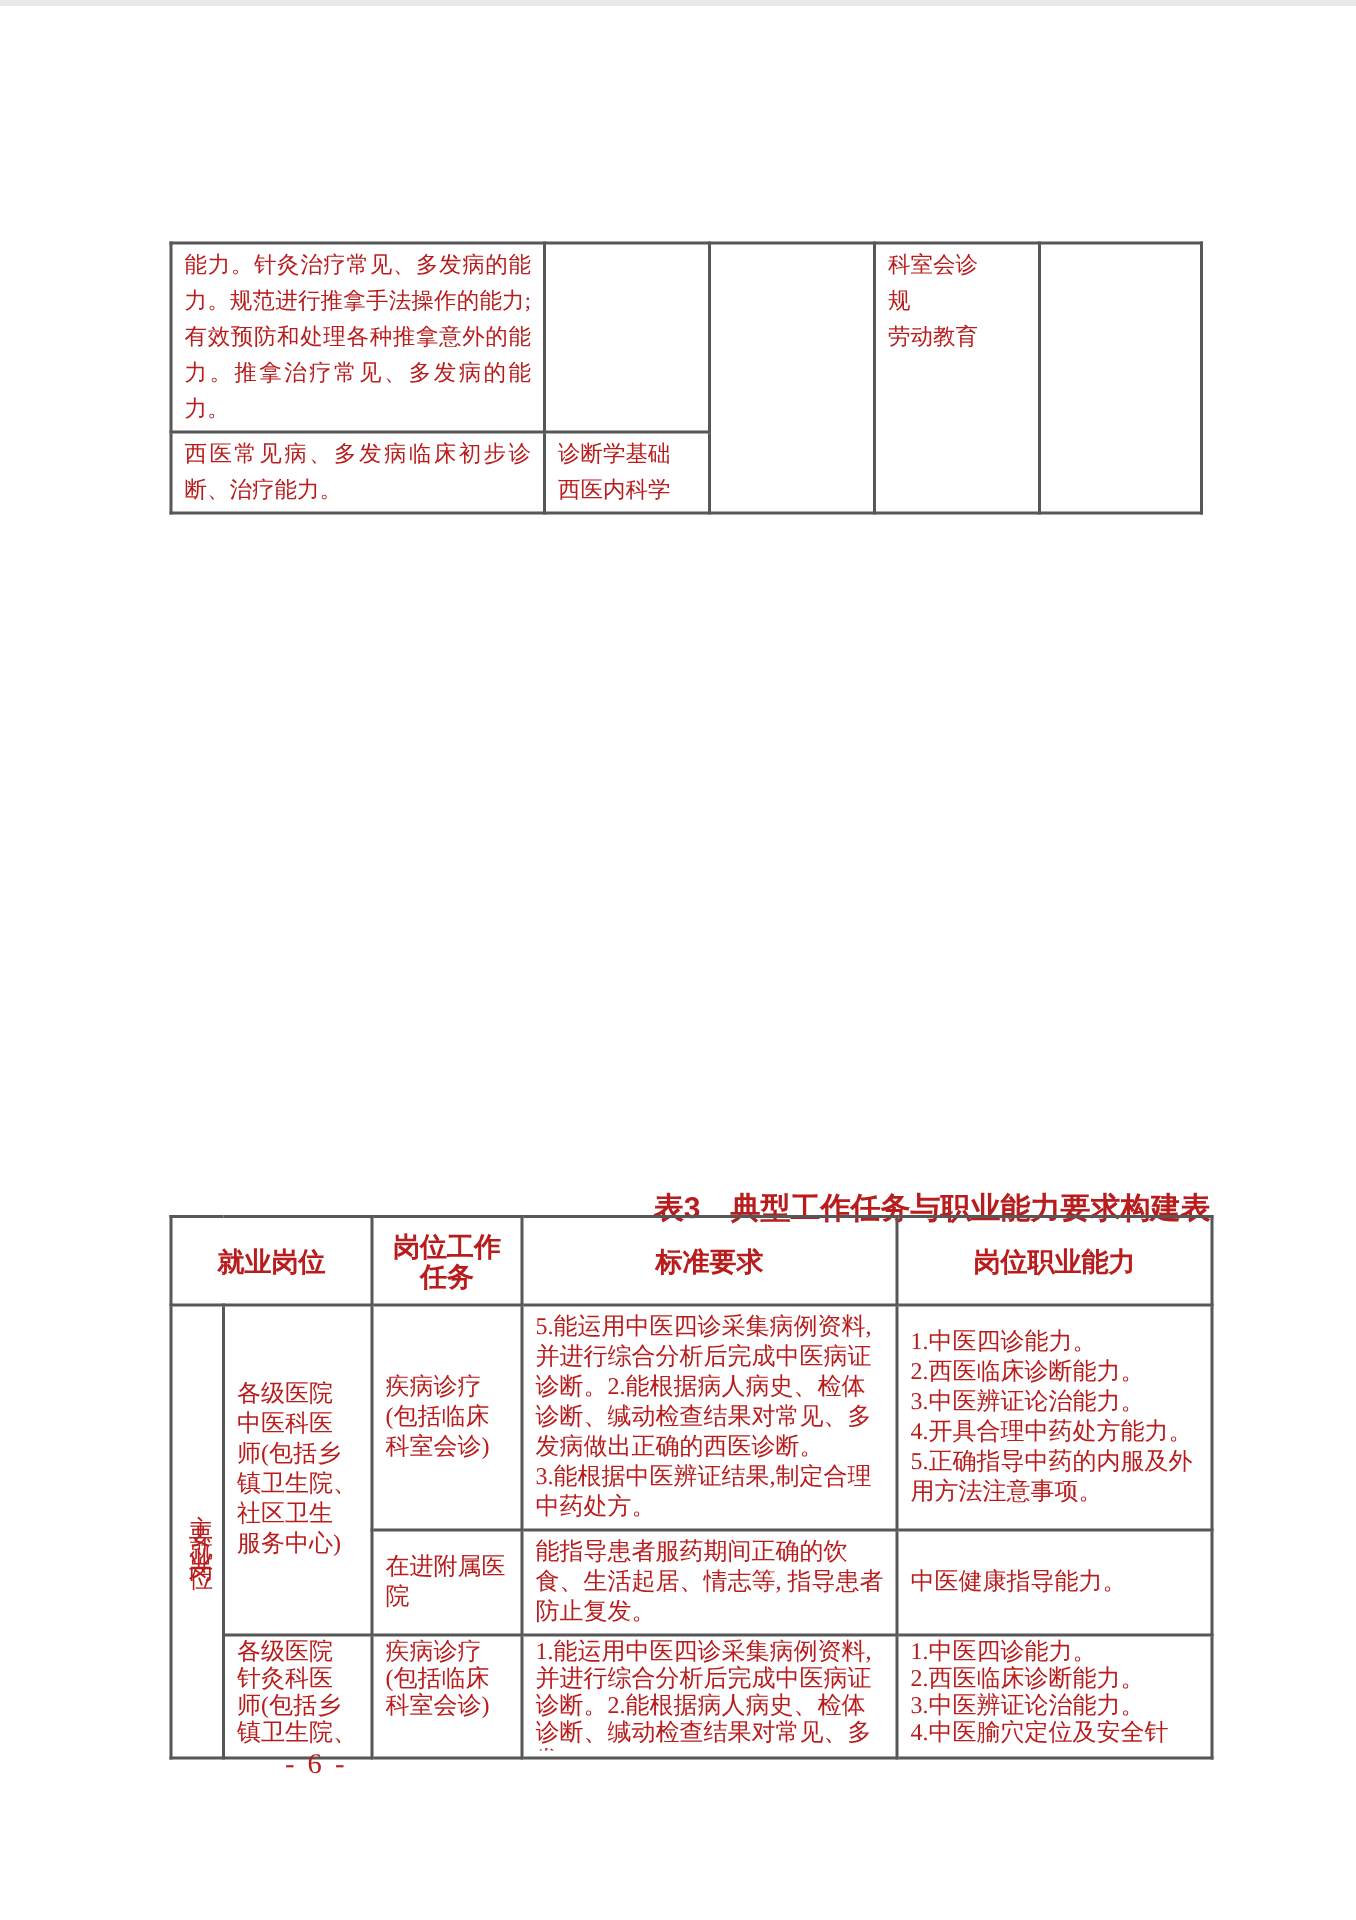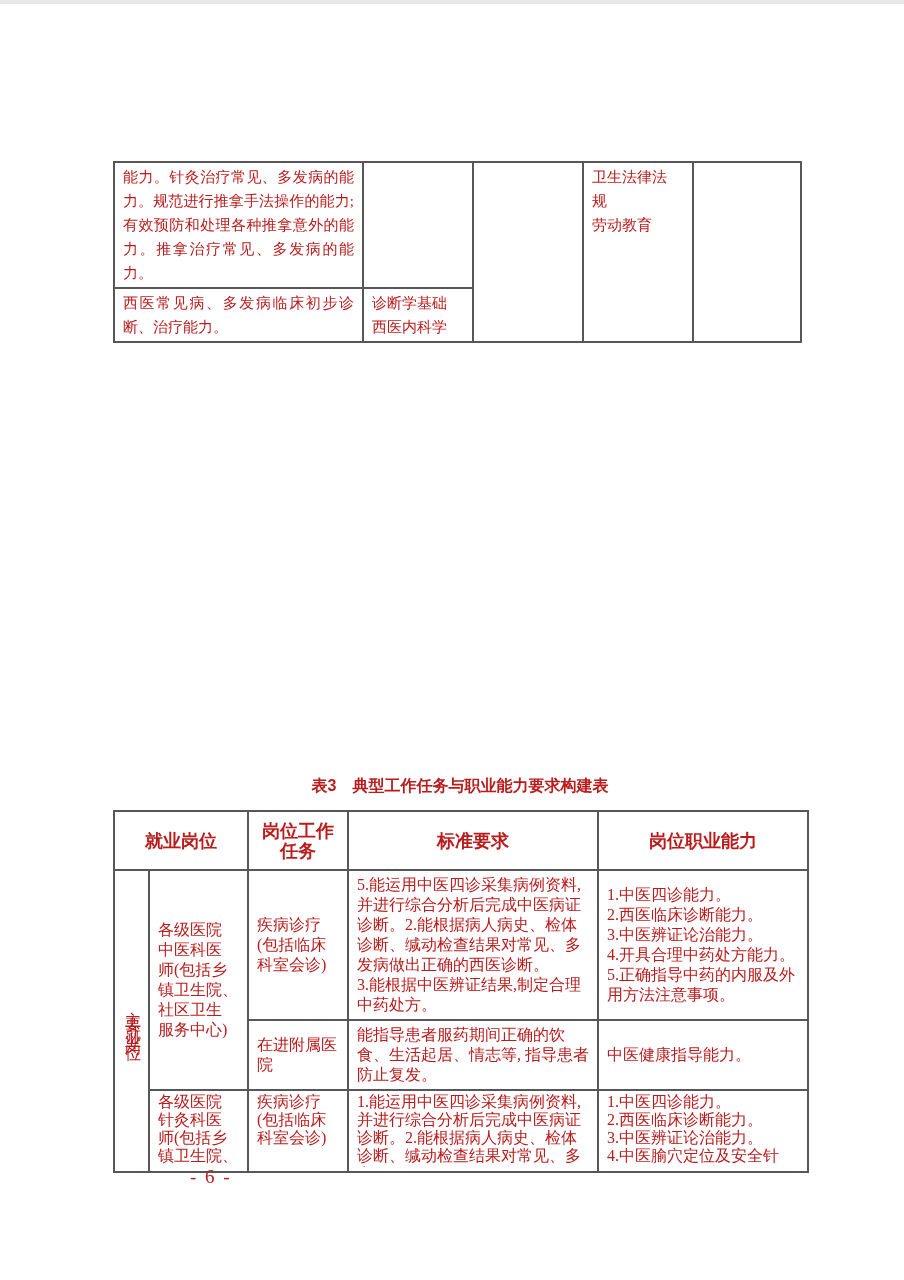--- a/index.html
+++ b/index.html
@@ -53,26 +53,26 @@
     top: 731px;
     margin: 0;
     font-size: 26px;
     font-weight: 600;
     letter-spacing: 1px;
   }
   
   .caption {
     position: absolute;
     left: 113px;
-    top: 772px;
+    top: 788px;
     width: 694px;
-    text-align: center;
+    text-align: right;
     font-family: "Liberation Sans", sans-serif;
     font-weight: bold;
-    font-size: 16px;
+    font-size: 20px;
   }
   
   table.t3 {
     position: absolute;
     left: 113px;
     top: 806px;
     width: 694px;
     border-collapse: collapse;
     table-layout: fixed;
     font-size: 16px;
@@ -132,21 +132,21 @@
         <col style="width:110px">
         <col style="width:110px">
         <col style="width:110px">
         <col style="width:108px">
     </colgroup>
     <tbody>
       <tr class="r1">
         <td>能力。针灸治疗常见、多发病的能力。规范进行推拿手法操作的能力;有效预防和处理各种推拿意外的能力。推拿治疗常见、多发病的能力。</td>
         <td></td>
         <td rowspan="2"></td>
-        <td rowspan="2" class="pre">卫生法律法
+        <td rowspan="2" class="pre">科室会诊
 规
 劳动教育</td>
         <td rowspan="2"></td>
       </tr>
       <tr class="r2">
         <td>西医常见病、多发病临床初步诊断、治疗能力。</td>
         <td class="pre">诊断学基础
 西医内科学</td>
       </tr>
     </tbody>

